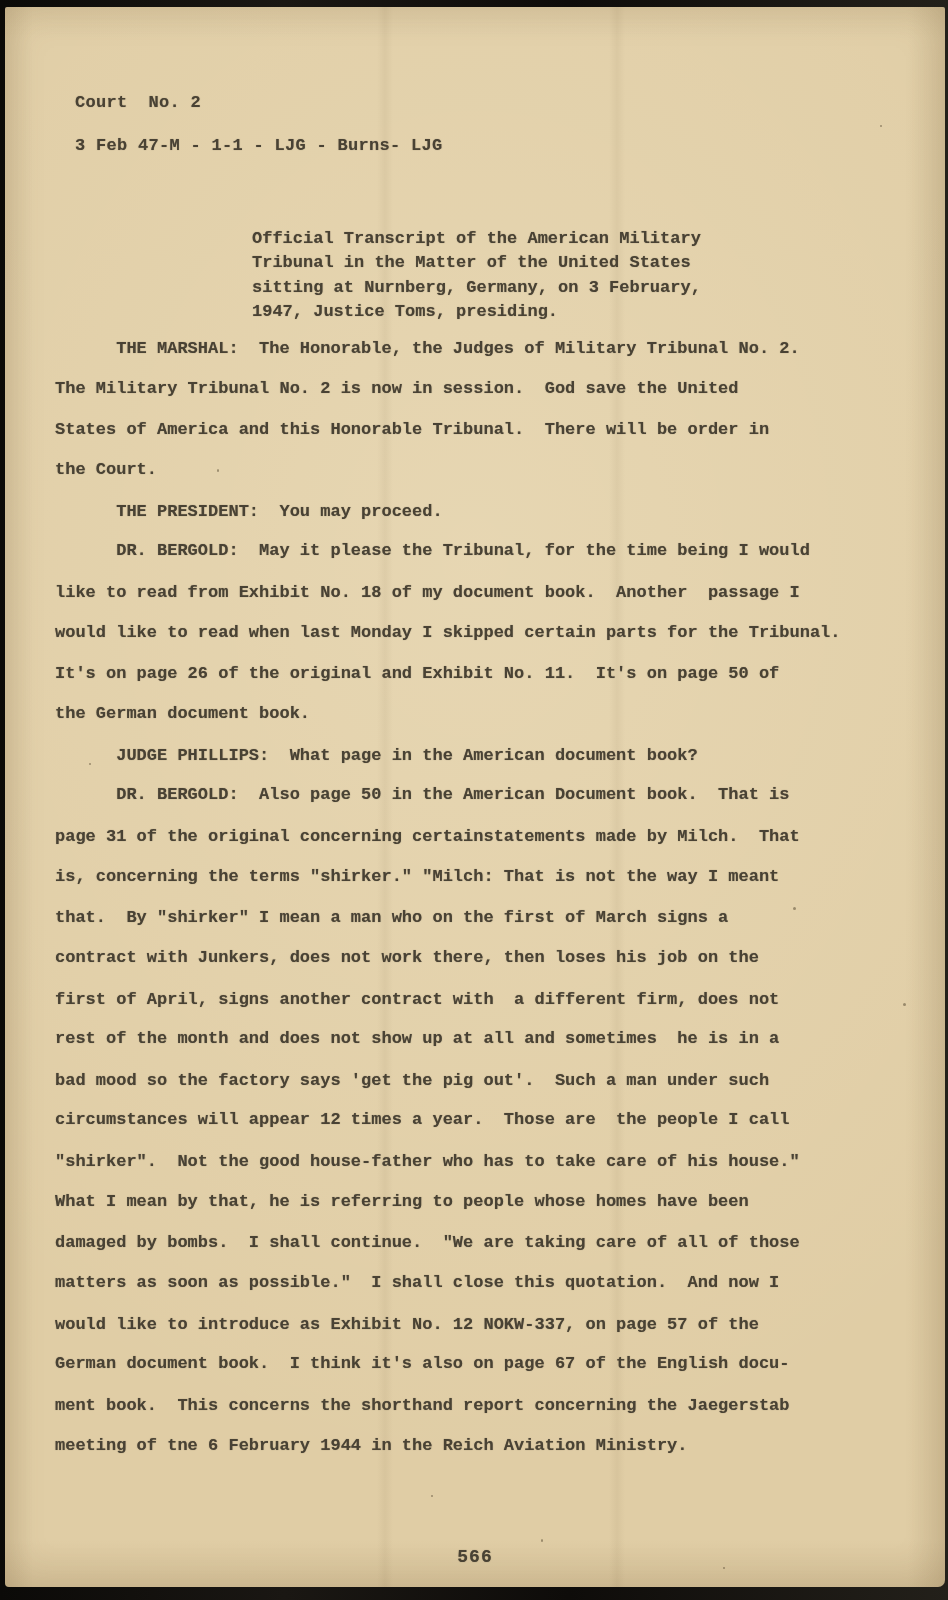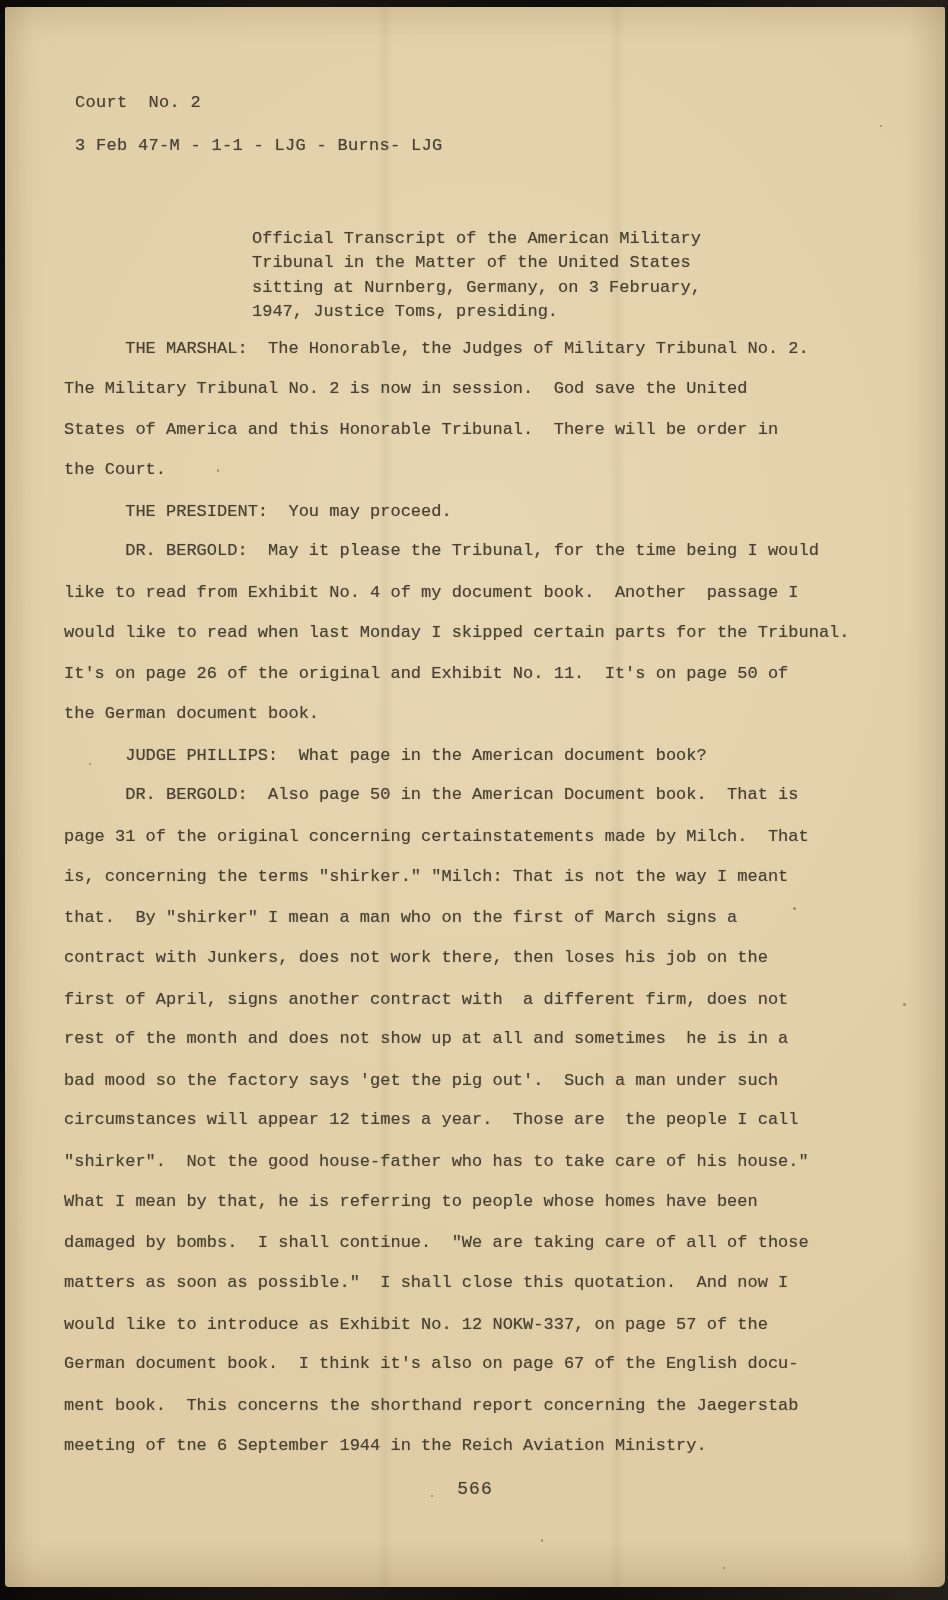--- a/index.html
+++ b/index.html
@@ -1,15 +1,15 @@
 <!DOCTYPE html>
 <html><head>
 <meta charset="utf-8">
 <style>
-  * { margin:0; padding:0; box-sizing:border-box; }
+  * { margin:0; padding:0; box-sizing:border-box;font-weight:bold; }
   html,body { width:948px; height:1600px; }
   body {
     background:#12100c;
     font-family:"Liberation Mono","DejaVu Sans Mono",monospace;
     overflow:hidden;
   }
   .scan {
     position:relative;
     width:948px; height:1600px;
     background:linear-gradient(90deg,#0b0a08 0%,#1a1713 30%,#0e0c0a 60%,#23201a 100%);
@@ -34,25 +34,25 @@
   .line {
     white-space:pre;
     color:#494234;
     text-shadow:0 0 1px rgba(73,66,52,0.55);
   }
   .header { position:absolute; top:86px; left:70px; font-size:17px; }
   .hline  { line-height:20px; letter-spacing:0.3px; }
   .hline + .hline { margin-top:23px; }
   .caption { position:absolute; top:220px; left:247px; font-size:17px; }
   .cline  { line-height:24.4px; }
-  .body   { position:absolute; top:321px; left:59px; font-size:17px; }
+  .body   { position:absolute; top:321px; left:50px; font-size:17px; }
   .bline  { line-height:40.65px; }
   .bline:nth-child(odd) { transform:translateY(0.5px); }
   .pagenum {
-    position:absolute; top:1472px; left:0; width:100%;
+    position:absolute; top:1540px; left:0; width:100%;
     text-align:center; font-size:18px;
     color:#494234; text-shadow:0 0 1px rgba(73,66,52,0.55);
     letter-spacing:1px;
   }
   .speck { position:absolute; border-radius:50%; background:rgba(80,68,46,0.5); }
 </style>
 </head>
 <body>
 
 <div class="scan">
@@ -72,42 +72,42 @@
         <div class="line cline">1947, Justice Toms, presiding.</div>
       </div>
 
     <div class="body">
         <div class="line bline">      THE MARSHAL:  The Honorable, the Judges of Military Tribunal No. 2.</div>
         <div class="line bline">The Military Tribunal No. 2 is now in session.  God save the United</div>
         <div class="line bline">States of America and this Honorable Tribunal.  There will be order in</div>
         <div class="line bline">the Court.</div>
         <div class="line bline">      THE PRESIDENT:  You may proceed.</div>
         <div class="line bline">      DR. BERGOLD:  May it please the Tribunal, for the time being I would</div>
-        <div class="line bline">like to read from Exhibit No. 4 of my document book.  Another  passage I</div>
+        <div class="line bline">like to read from Exhibit No. 18 of my document book.  Another  passage I</div>
         <div class="line bline">would like to read when last Monday I skipped certain parts for the Tribunal.</div>
         <div class="line bline">It's on page 26 of the original and Exhibit No. 11.  It's on page 50 of</div>
         <div class="line bline">the German document book.</div>
         <div class="line bline">      JUDGE PHILLIPS:  What page in the American document book?</div>
         <div class="line bline">      DR. BERGOLD:  Also page 50 in the American Document book.  That is</div>
         <div class="line bline">page 31 of the original concerning certainstatements made by Milch.  That</div>
         <div class="line bline">is, concerning the terms "shirker." "Milch: That is not the way I meant</div>
         <div class="line bline">that.  By "shirker" I mean a man who on the first of March signs a</div>
         <div class="line bline">contract with Junkers, does not work there, then loses his job on the</div>
         <div class="line bline">first of April, signs another contract with  a different firm, does not</div>
         <div class="line bline">rest of the month and does not show up at all and sometimes  he is in a</div>
         <div class="line bline">bad mood so the factory says 'get the pig out'.  Such a man under such</div>
         <div class="line bline">circumstances will appear 12 times a year.  Those are  the people I call</div>
         <div class="line bline">"shirker".  Not the good house-father who has to take care of his house."</div>
         <div class="line bline">What I mean by that, he is referring to people whose homes have been</div>
         <div class="line bline">damaged by bombs.  I shall continue.  "We are taking care of all of those</div>
         <div class="line bline">matters as soon as possible."  I shall close this quotation.  And now I</div>
         <div class="line bline">would like to introduce as Exhibit No. 12 NOKW-337, on page 57 of the</div>
         <div class="line bline">German document book.  I think it's also on page 67 of the English docu-</div>
         <div class="line bline">ment book.  This concerns the shorthand report concerning the Jaegerstab</div>
-        <div class="line bline">meeting of tne 6 September 1944 in the Reich Aviation Ministry.</div>
+        <div class="line bline">meeting of tne 6 February 1944 in the Reich Aviation Ministry.</div>
       </div>
 
     <div class="pagenum">566</div>
 
     <div class="speck" style="left:515px; top:248px; width:2px; height:2px;"></div>
     <div class="speck" style="left:875px; top:118px; width:2px; height:2px;"></div>
     <div class="speck" style="left:212px; top:462px; width:2px; height:3px;"></div>
     <div class="speck" style="left:788px; top:900px; width:3px; height:3px;"></div>
     <div class="speck" style="left:898px; top:996px; width:3px; height:3px;"></div>
     <div class="speck" style="left:84px; top:756px; width:2px; height:2px;"></div>

